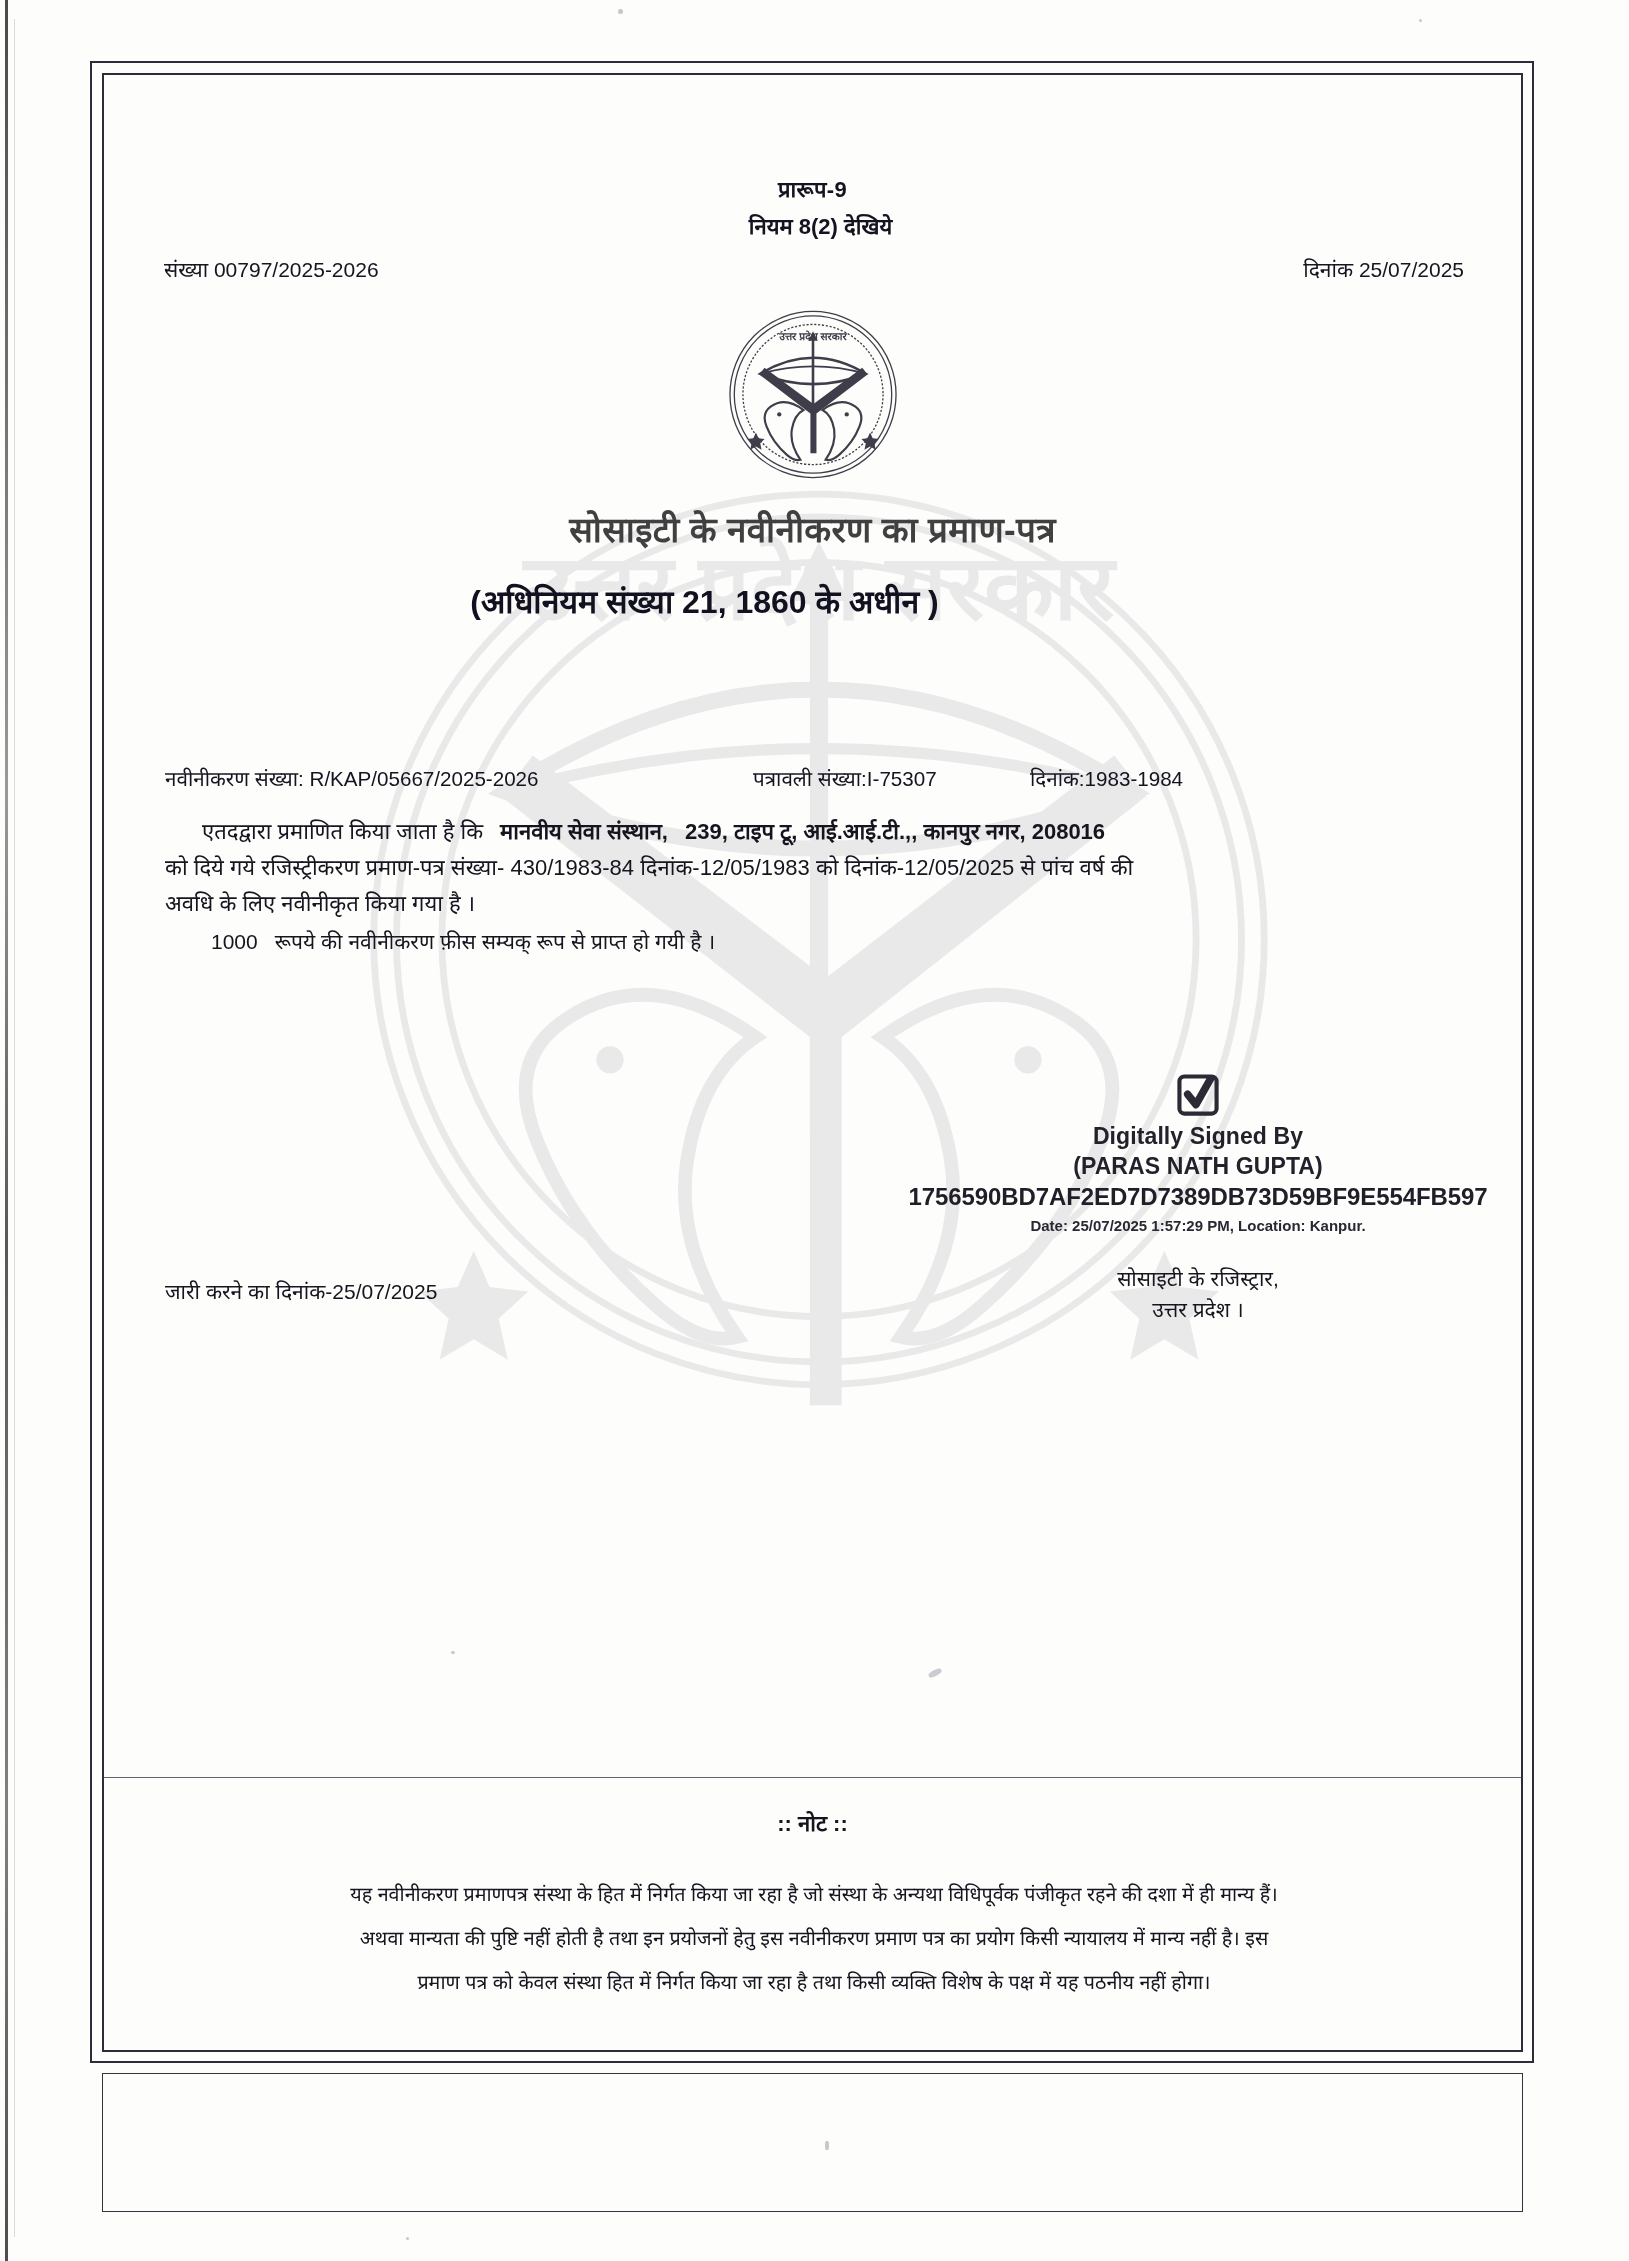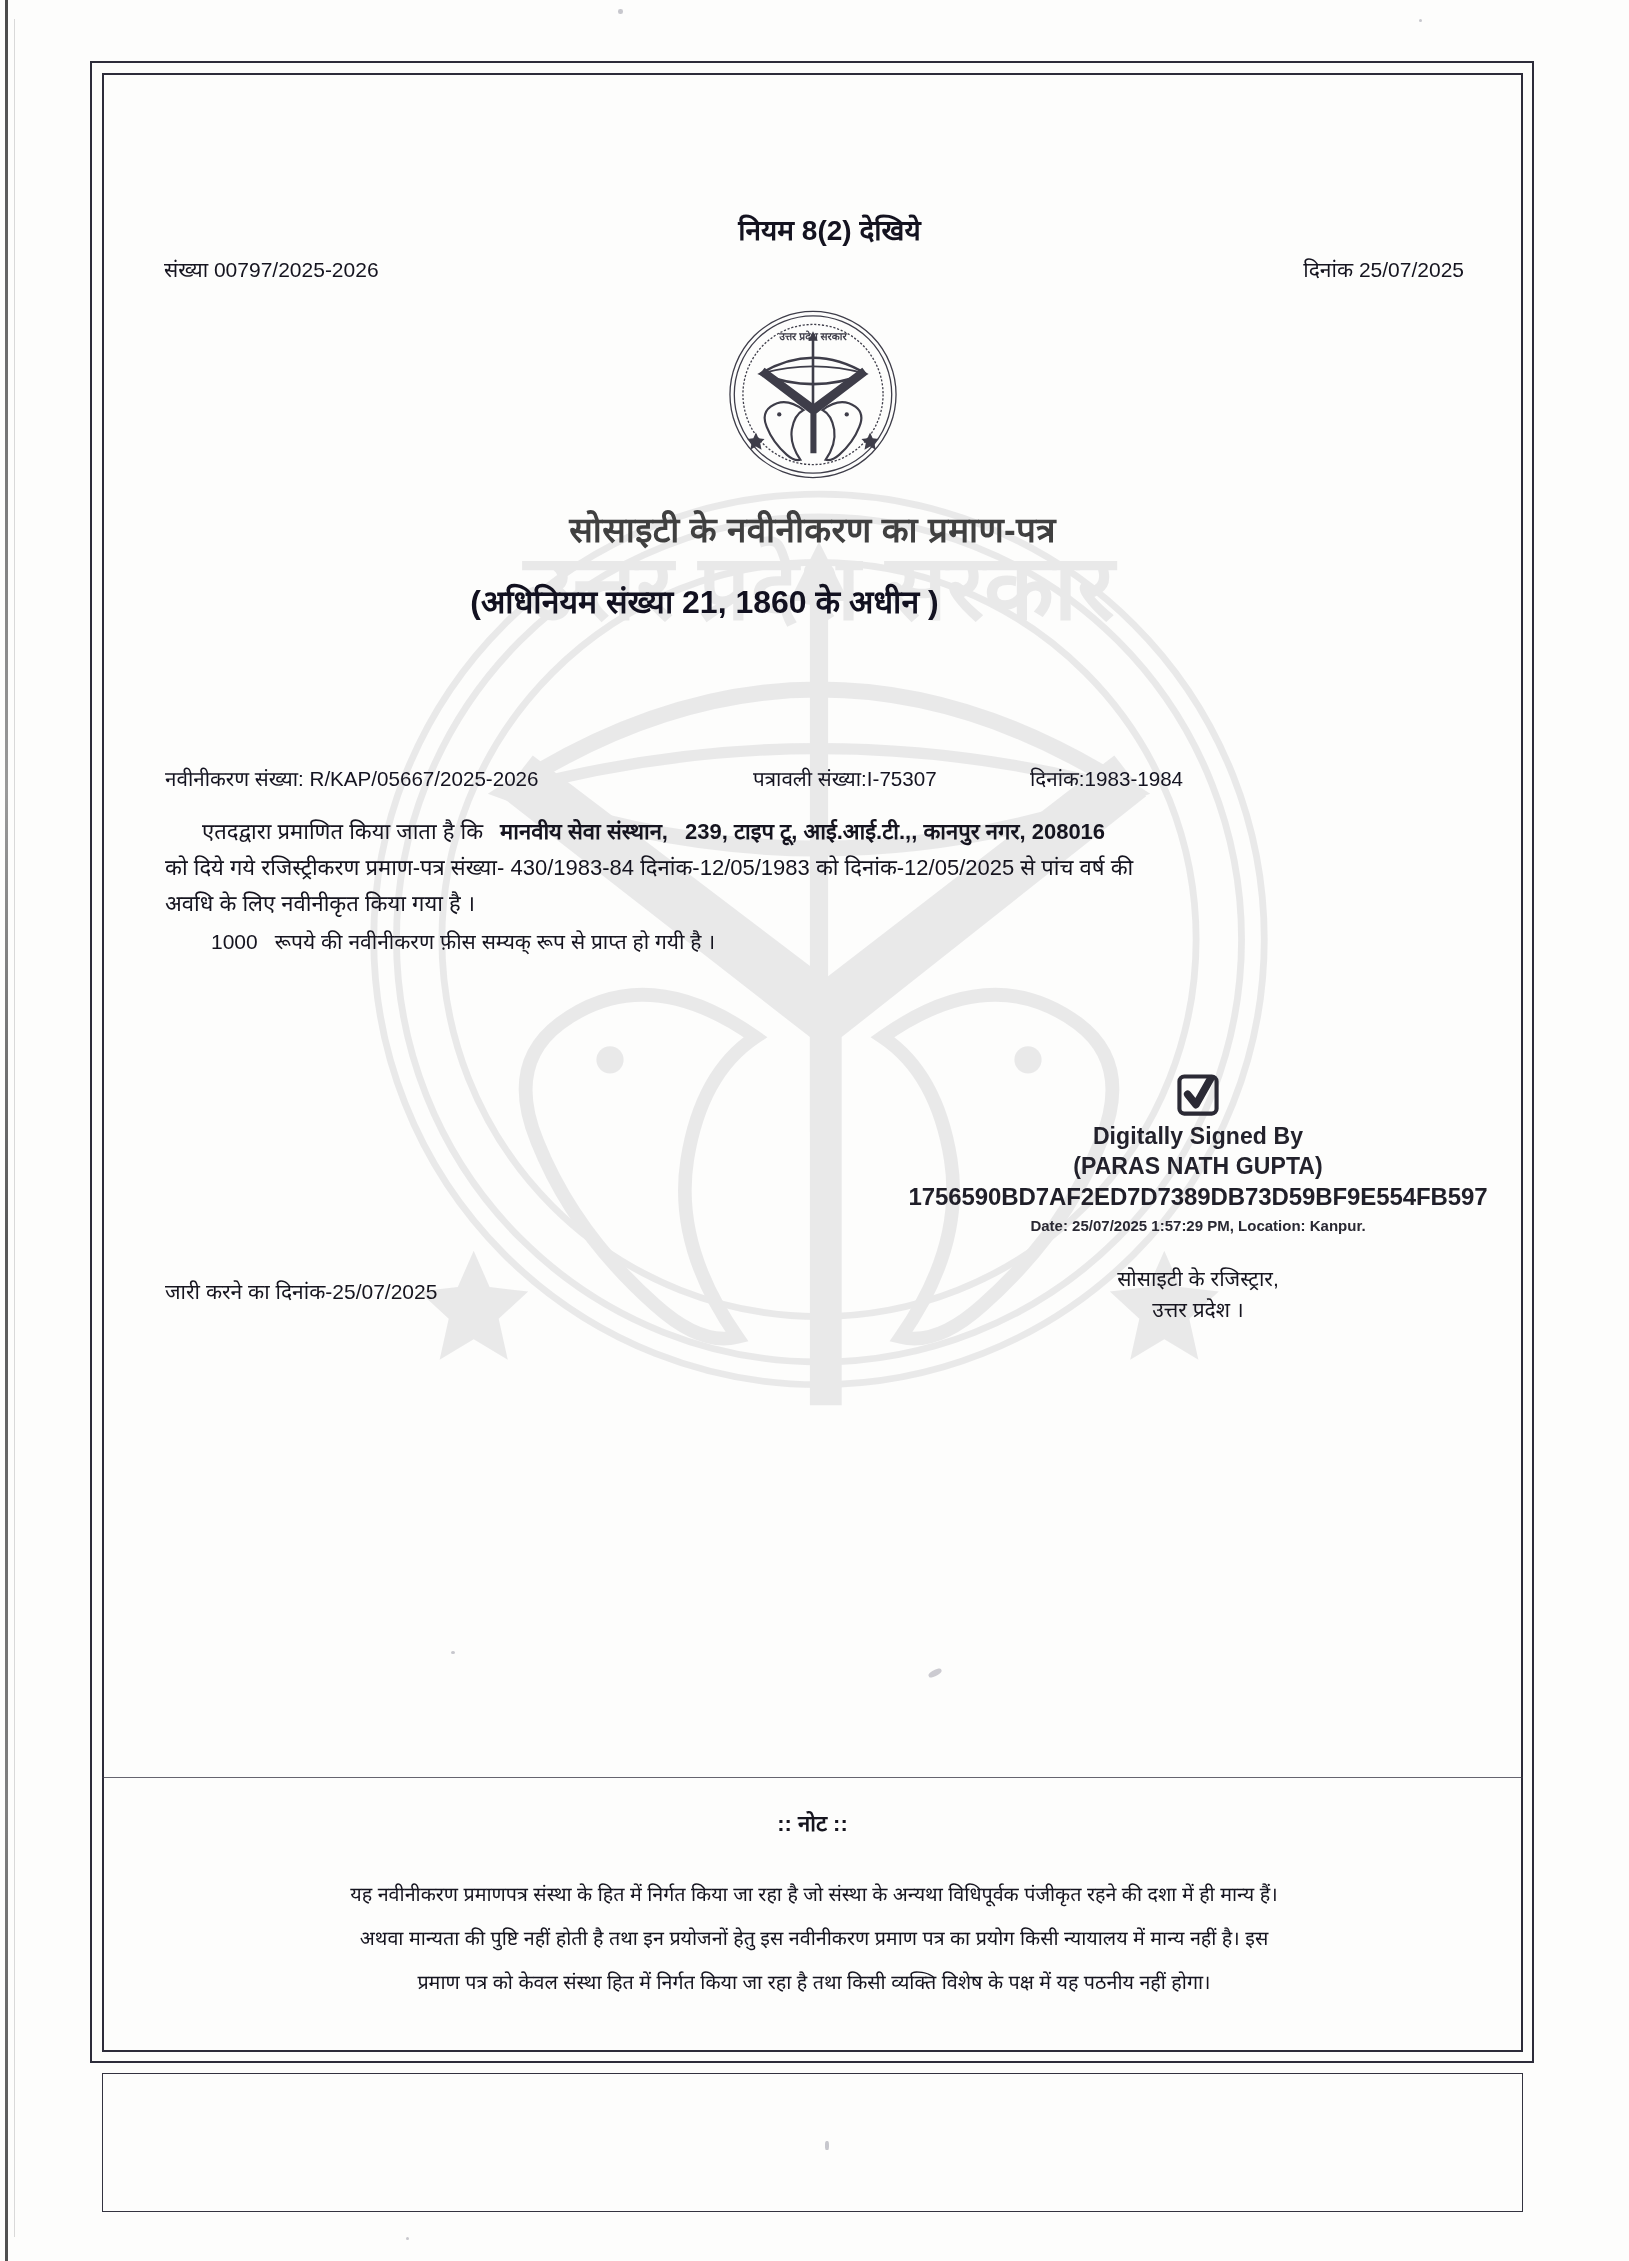--- a/index.html
+++ b/index.html
@@ -77,23 +77,23 @@
 
   .hindi { font-family: "Liberation Sans", "DejaVu Sans", sans-serif; color: #141320; }
 
   
   .form-no {
     position: absolute; left: 0; top: 100px;
     width: 1421px; text-align: center;
     font-size: 22px; font-weight: 700; letter-spacing: 0.3px;
   }
   .rule-no {
-    position: absolute; left: 17px; top: 137px;
+    position: absolute; left: 8px; top: 137px;
     width: 1421px; text-align: center;
-    font-size: 28px; font-weight: 700;
+    font-size: 22px; font-weight: 700;
   }
 
   .sankhya {
     position: absolute; left: 62px; top: 182px;
     font-size: 21px; font-weight: 400; color: #15141f;
   }
   .dinank-top {
     position: absolute; right: 59px; top: 182px;
     font-size: 21px; font-weight: 400; color: #15141f;
   }
@@ -234,20 +234,21 @@
       <circle cx="292" cy="268" r="6" fill="#55545f"></circle>
 
       <path d="M48 352 l7 16 17 2 -13 12 4 18 -15 -9 -15 9 4 -18 -13 -12 17 -2 z" fill="#55545f"></path>
       <path d="M352 352 l7 16 17 2 -13 12 4 18 -15 -9 -15 9 4 -18 -13 -12 17 -2 z" fill="#55545f"></path>
       <text x="200" y="74" text-anchor="middle" font-family="'Liberation Sans',sans-serif" font-size="40" font-weight="700" fill="#55545f">उत्तर प्रदेश सरकार</text>
     </svg>
   </div>
 
   <div class="content">
 
+    <div class="form-no hindi">प्रारूप-9</div>
     <div class="rule-no hindi">नियम 8(2) देखिये</div>
 
     <div class="sankhya hindi">संख्या 00797/2025-2026</div>
     <div class="dinank-top hindi">दिनांक 25/07/2025</div>
 
     <div class="emblem">
       <svg viewBox="0 0 400 400" xmlns="http://www.w3.org/2000/svg">
         <g fill="none" stroke="#2e2d3a" stroke-width="3">
           <circle cx="200" cy="200" r="192"></circle>
           <circle cx="200" cy="200" r="182"></circle>

